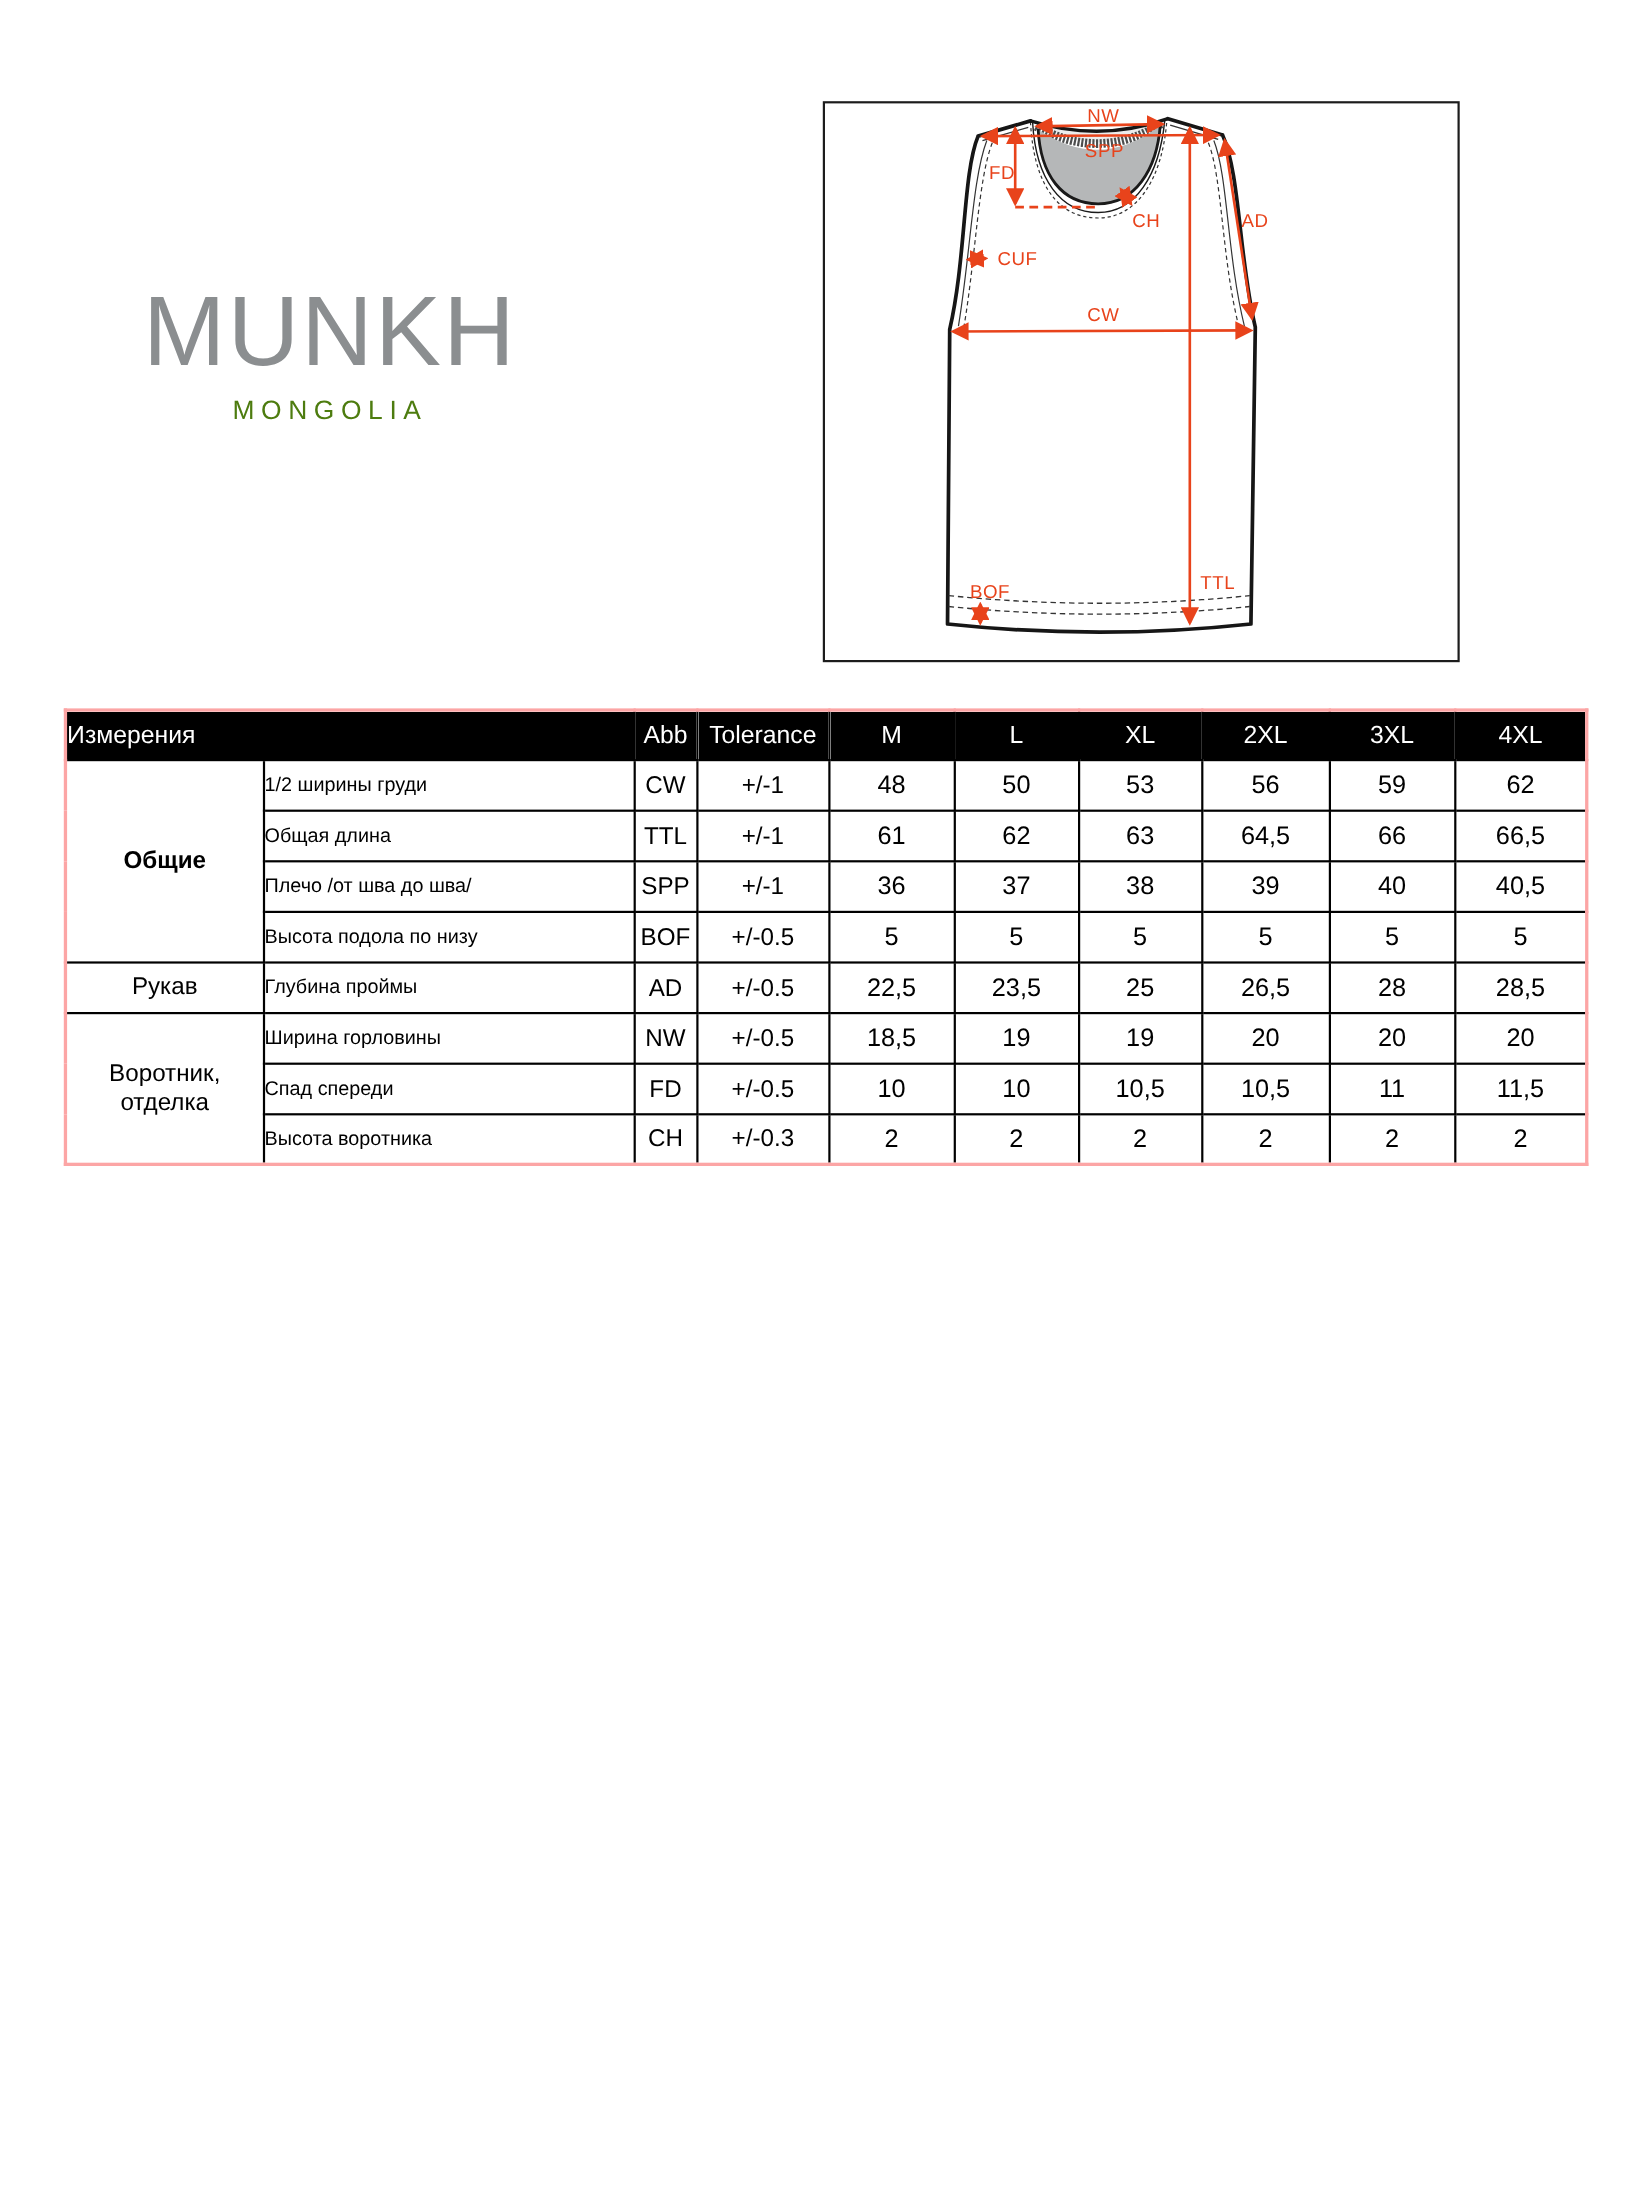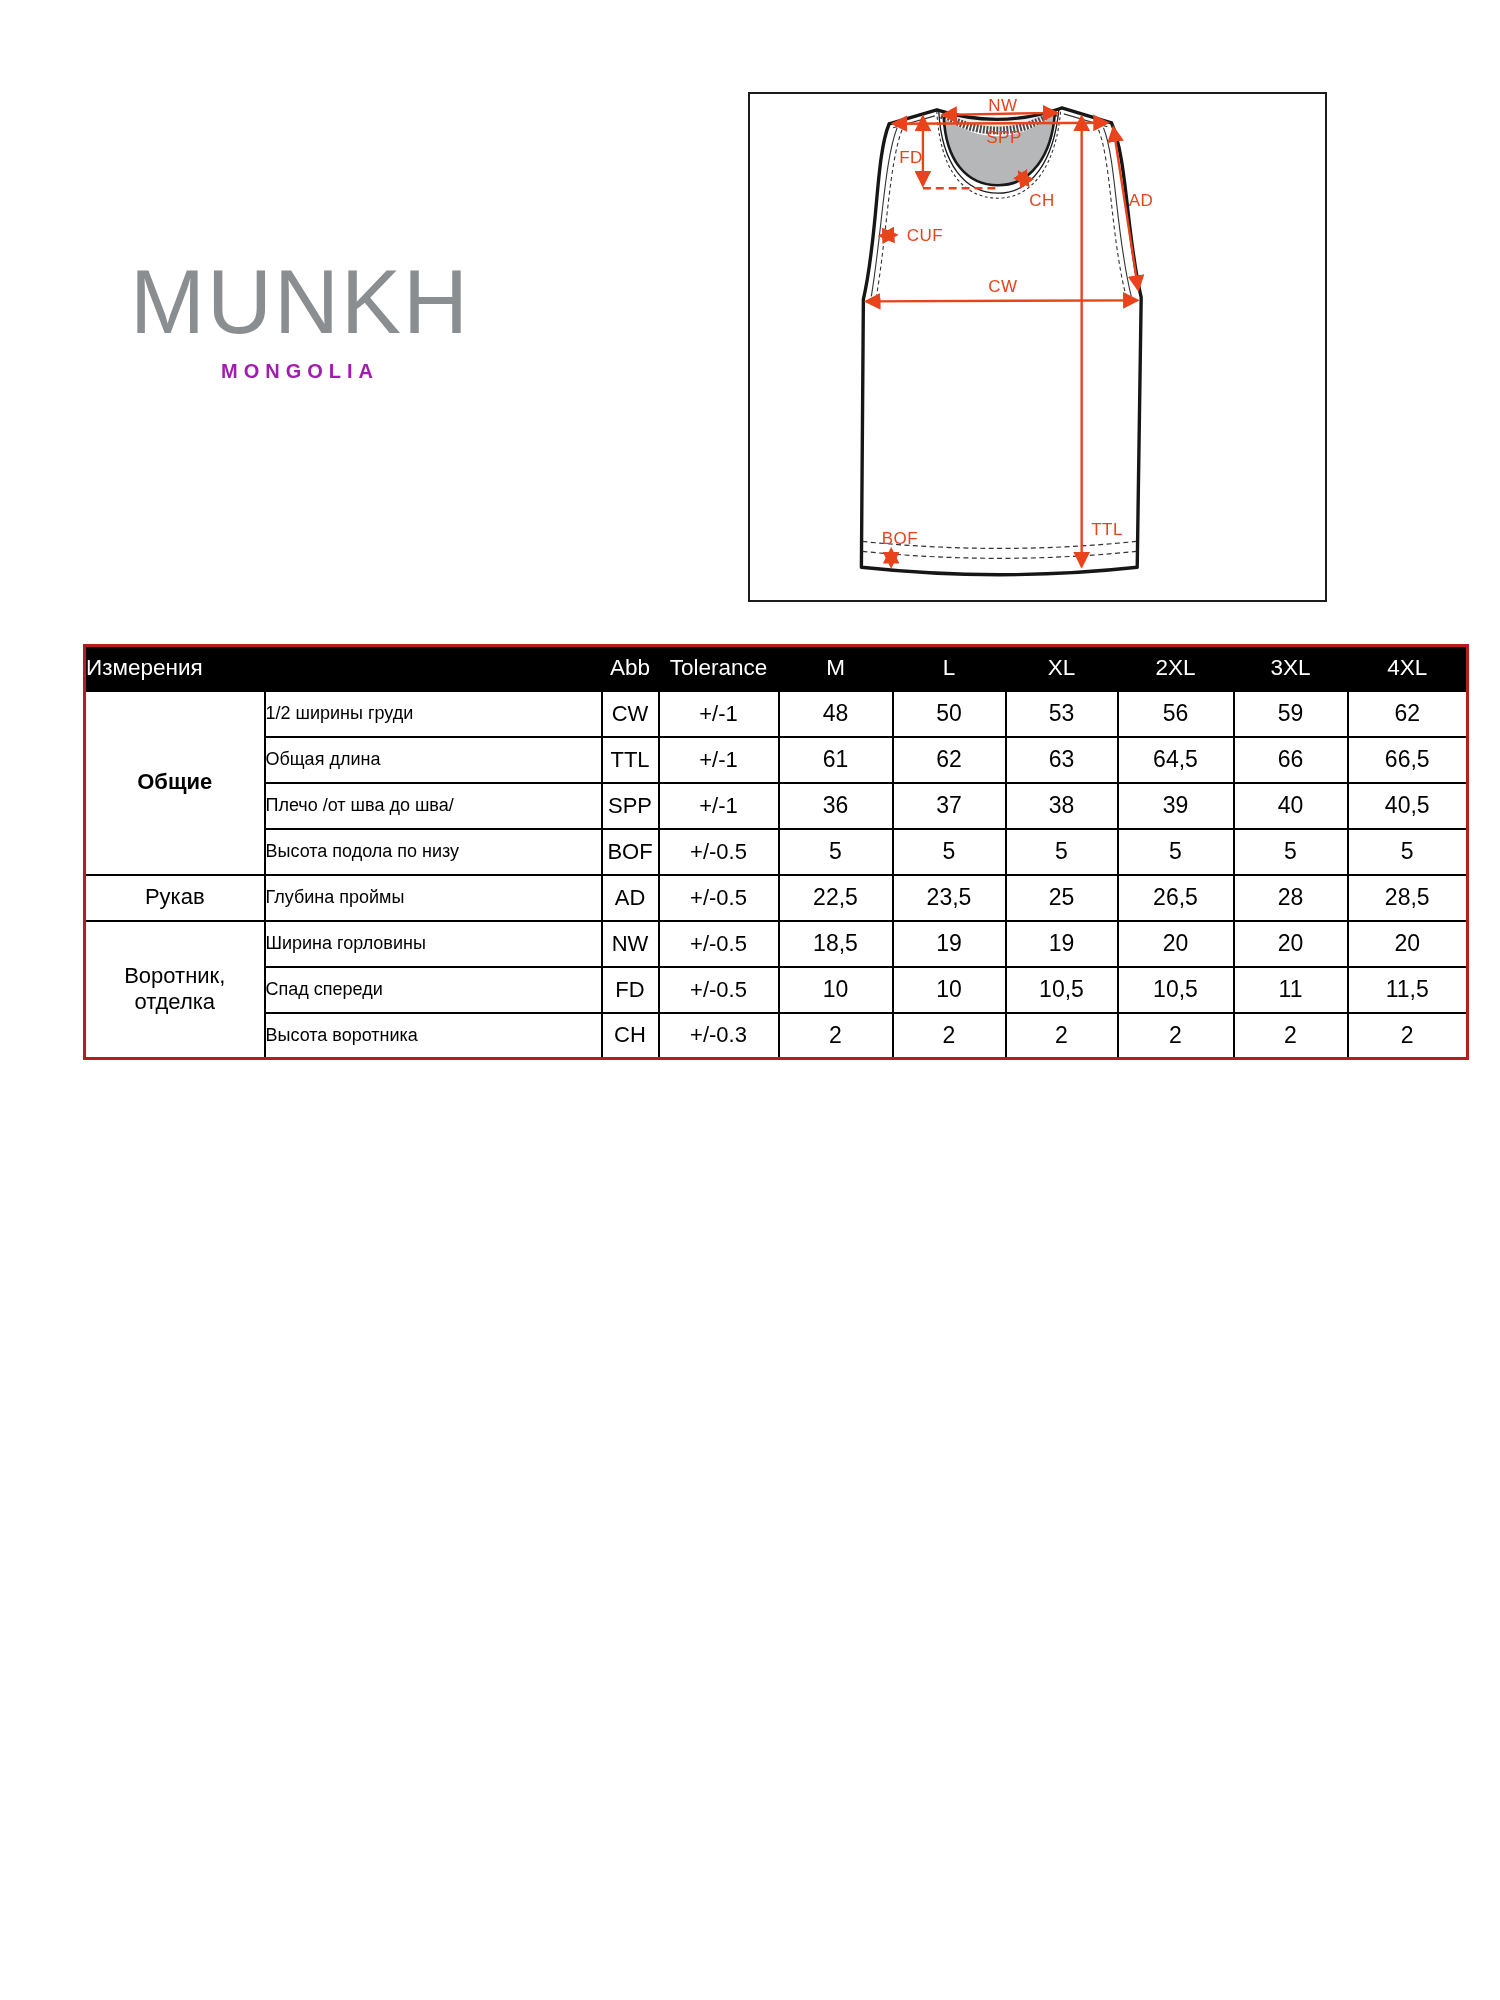--- a/index.html
+++ b/index.html
@@ -2,33 +2,33 @@
 <html><head>
 <meta charset="utf-8">
 <style>
   html,body{margin:0;padding:0;background:#fff;}
   .page{position:relative;width:1500px;height:2000px;background:#ffffff;
         font-family:"Liberation Sans", sans-serif;overflow:hidden;}
 
   
   .logo{position:absolute;left:127px;top:264px;width:346px;text-align:center;}
   .logo-brand{font-size:90px;line-height:76px;letter-spacing:2px;font-weight:400;color:#8b8e90;}
-  .logo-sub{font-size:20px;letter-spacing:6px;margin-top:20px;color:#a21caf;font-weight:bold;}
+  .logo-sub{font-size:24px;letter-spacing:6px;margin-top:20px;color:#4d7c0f;}
 
   
   .diagram{position:absolute;left:748px;top:92px;width:579px;height:510px;
            border:2px solid #1c1c1c;box-sizing:border-box;background:#fff;}
   .diagram svg{position:absolute;left:0;top:0;width:100%;height:100%;}
   .dlabel{position:absolute;transform:translate(-50%,-50%);color:#e8431b;
           font-size:17px;font-weight:500;letter-spacing:.5px;white-space:nowrap;}
 
   
   table.sizes{position:absolute;left:58px;top:644px;width:1383px;
               border-collapse:collapse;table-layout:fixed;
-              border:3px solid #b91c1c;margin-left:25px;}
+              border:3px solid #fca5a5;}
   table.sizes td, table.sizes th{border:2px solid #000;padding:0;overflow:hidden;}
   table.sizes thead tr{height:45px;}
   table.sizes tbody tr{height:46px;}
   thead th{background:#000;color:#fff;font-weight:400;font-size:22.5px;text-align:center;}
   th.meas{text-align:left;padding-left:34px;}
   td.group{font-size:22px;text-align:center;white-space:pre-line;line-height:1.2;}
   td.gname{font-size:18px;text-align:left;padding-left:10px;}
   td.abb{font-size:22px;text-align:center;}
   td.tol{font-size:22px;text-align:center;}
   td.val{font-size:23px;text-align:center;}

